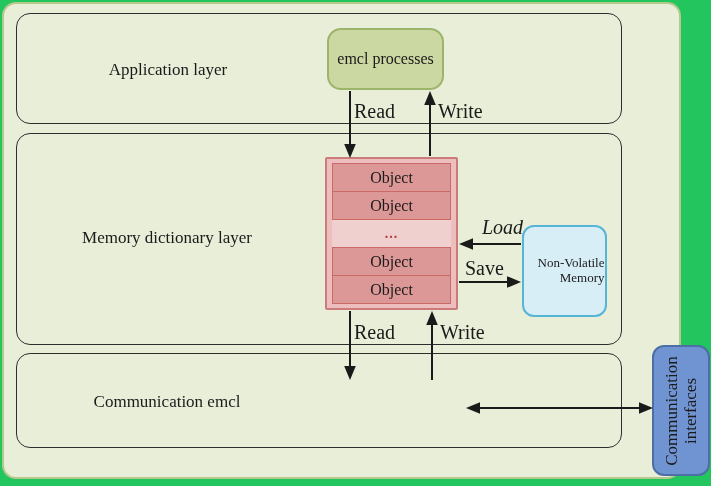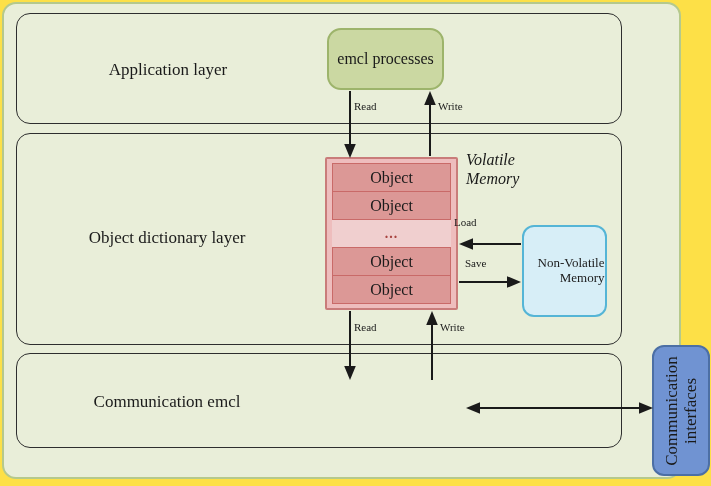--- a/index.html
+++ b/index.html
@@ -1,20 +1,20 @@
 <!DOCTYPE html>
 <html style="--container-fill: #e9eed9; --container-border: #b5c98c; --emcl-fill: #cbd8a2; --emcl-border: #9db46b; --stack-fill: #eebdbd; --stack-border: #c97c7a; --object-row-fill: #dc9896; --object-row-border: #c96a68; --dots-row-fill: #f0cfcf; --nvm-fill: #d7eef7; --nvm-border: #55b5d6; --interpreter-fill: #eef1fa; --interpreter-border: #b9c6da; --interfaces-fill: #7093d2; --interfaces-border: #4c6fa5; --arrow-color: #1a1a1a;"><head>
 <meta charset="utf-8">
 <style>
   html, body { margin: 0; padding: 0; background: #ffffff; }
   .canvas {
     position: relative;
     width: 711px;
     height: 486px;
-    background: #fde047;
+    background: #22c55e;
     font-family: "Liberation Serif", "DejaVu Serif", serif;
     color: #1a1a1a;
     overflow: hidden;
   }
   .abs { position: absolute; }
 
   .outer-container {
     left: 2px; top: 2px;
     width: 679px; height: 477px;
     background: var(--container-fill, #e9eed9);
@@ -134,28 +134,28 @@
     position: absolute;
     left: 50%; top: 50%;
     width: 131px;
     transform: translate(-50%, -50%) rotate(-90deg);
     text-align: center;
     font-size: 17px;
     line-height: 1.12;
   }
 
   .arrow-label {
-    font-size: 11px;
+    font-size: 20px;
     line-height: 1.1;
     white-space: nowrap;
     z-index: 6;
   }
   .lbl-read-top     { left: 354px; top: 100px; }
   .lbl-write-top    { left: 438px; top: 100px; }
-  .lbl-load         { left: 454px; top: 216px; }
+  .lbl-load         { left: 482px; top: 216px; font-style: italic; }
   .lbl-save         { left: 465px; top: 257px; }
   .lbl-read-bottom  { left: 354px; top: 321px; }
   .lbl-write-bottom { left: 440px; top: 321px; }
 
   svg.arrows {
     position: absolute;
     left: 0; top: 0;
     width: 711px; height: 486px;
     z-index: 5;
     pointer-events: none;
@@ -168,21 +168,21 @@
 
 <div class="canvas">
 
   <div class="abs outer-container"></div>
 
   <div class="abs layer-box layer-app"></div>
   <div class="abs layer-box layer-od"></div>
   <div class="abs layer-box layer-comm"></div>
 
   <div class="abs layer-label label-app">Application layer</div>
-  <div class="abs layer-label label-od">Object dictionary layer</div>
+  <div class="abs layer-label label-od">Memory dictionary layer</div>
   <div class="abs layer-label label-comm">Communication emcl</div>
 
   <div class="abs emcl-box">
     <span>emcl processes</span>
   </div>
 
   <div class="abs stack">
     <div class="stack-row obj">
       <span>Object</span>
     </div>
@@ -193,21 +193,20 @@
       <span>...</span>
     </div>
     <div class="stack-row obj">
       <span>Object</span>
     </div>
     <div class="stack-row obj">
       <span>Object</span>
     </div>
   </div>
 
-  <div class="abs annotation-volatile">Volatile Memory</div>
 
   <div class="abs nvm-box">
     <span>Non-Volatile Memory</span>
   </div>
 
 
   <div class="abs ci-box">
     <div class="ci-inner">Communication interfaces</div>
   </div>
 

